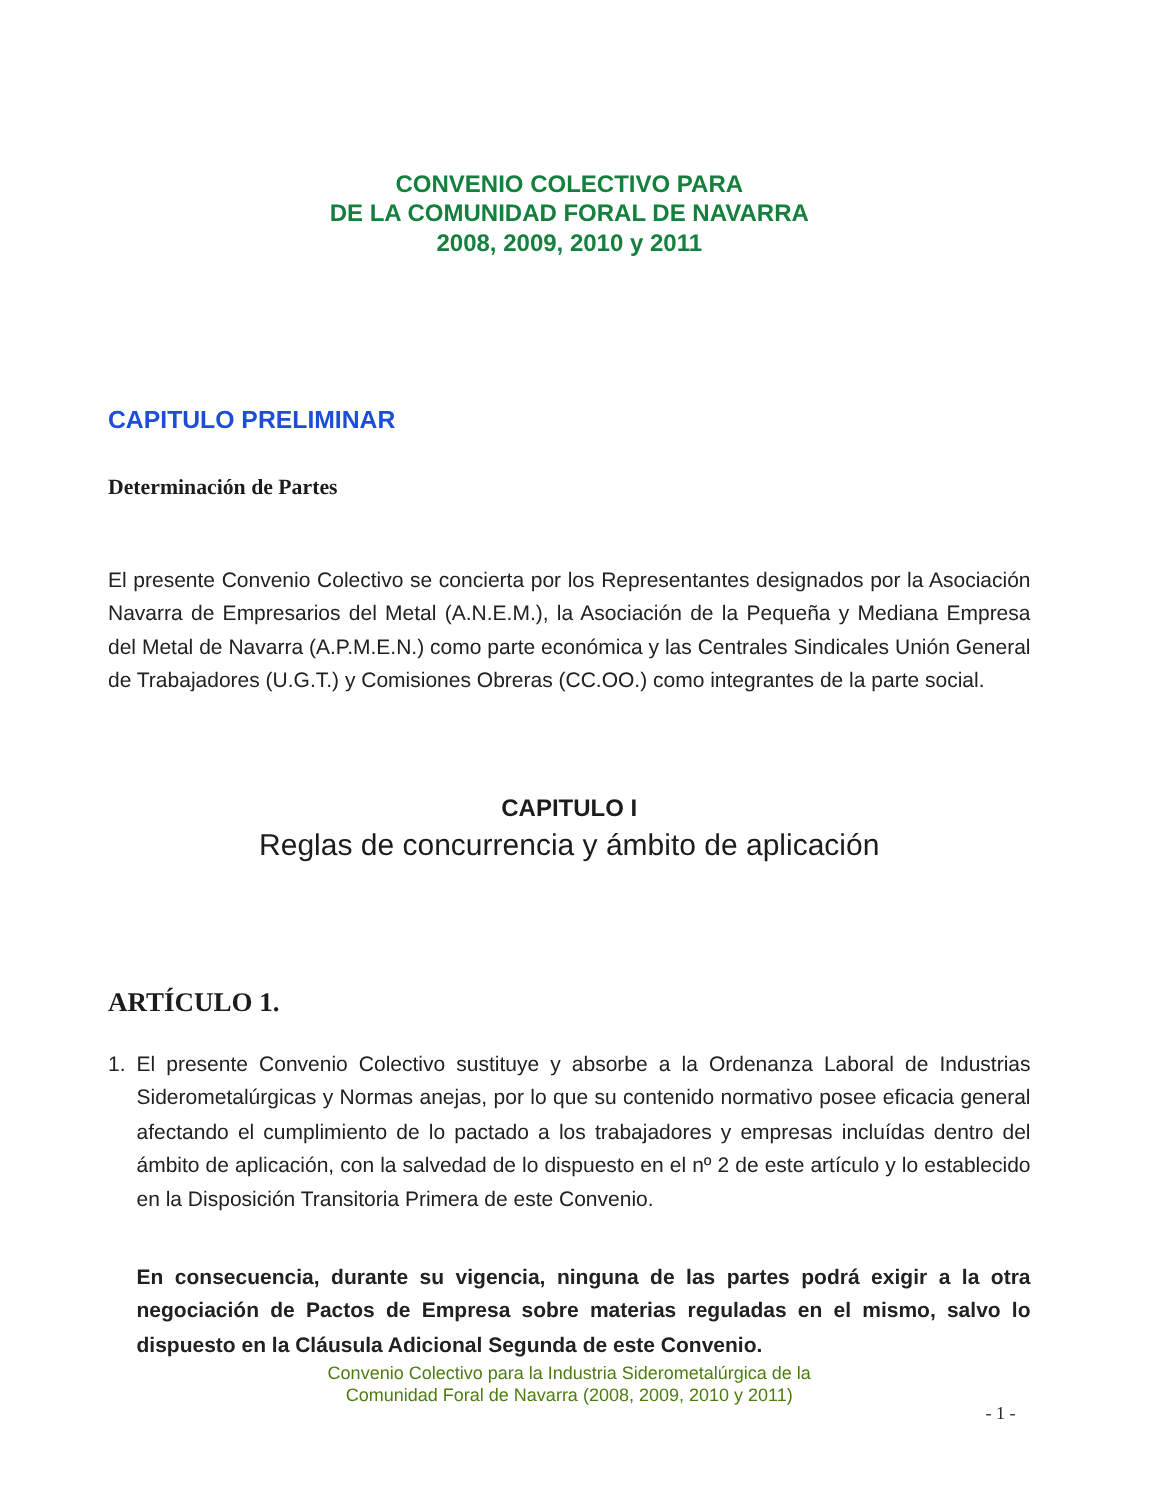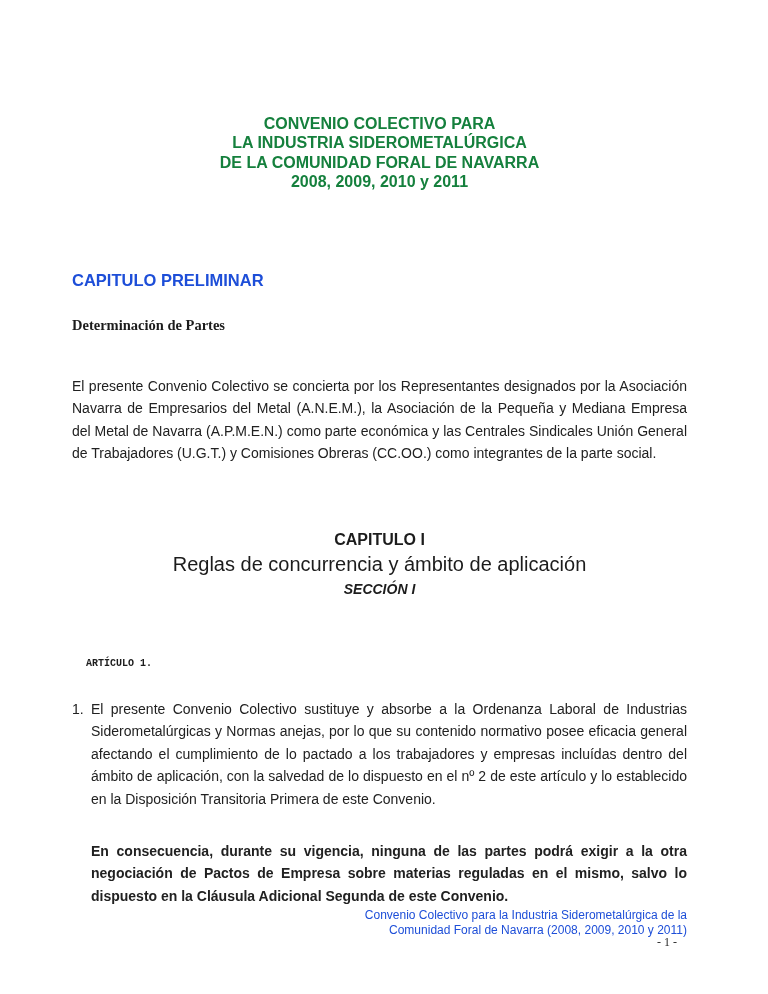--- a/index.html
+++ b/index.html
@@ -64,25 +64,24 @@
     color: #1c1c1c;
   }
   .ch1-heading   { font-weight: bold; font-size: 16px; }
   .ch1-title     { font-weight: normal; font-size: 20px; }
   .ch1-section   { font-weight: bold; font-style: italic; font-size: 14px; }
   .ch1-sectitle  { font-weight: bold; font-style: italic; font-size: 14.5px; }
   .h-articulo {
     position: absolute;
     top: 658px;
     left: 72px;
-    font-family: Liberation Mono, monospace;
+    font-family: Liberation Serif, serif;
     font-weight: bold;
-    font-size: 10px;
+    font-size: 18px;
     color: #1c1c1c;
-    margin-left: 14px;
   }
   .numbered {
     position: absolute;
     top: 698px;
     left: 72px;
     width: 615px;
     font-size: 14px;
     line-height: 22.4px;
   }
   .numbered .num {
@@ -104,56 +103,54 @@
     line-height: 22.4px;
     text-align: justify;
     text-justify: inter-word;
     font-weight: bold;
   }
   .footer {
     position: absolute;
     top: 908px;
     left: 72px;
     width: 615px;
-    text-align: right;
+    text-align: center;
     font-size: 12px;
     line-height: 14.8px;
-    color: #1d4ed8;
+    color: #4d7c0f;
   }
   .pagenum {
     position: absolute;
     top: 935px;
     right: 91px;
     font-family: "Liberation Serif", serif;
     font-size: 12px;
     color: #2a2a2a;
   }
 </style>
 </head>
 <body>
 
 <div class="page">
 
   <div class="title-block">
     <div>CONVENIO COLECTIVO PARA</div>
-    <div>LA INDUSTRIA SIDEROMETALÚRGICA</div>
     <div>DE LA COMUNIDAD FORAL DE NAVARRA</div>
     <div>2008, 2009, 2010 y 2011</div>
   </div>
 
   <div class="h-cap-preliminar">CAPITULO PRELIMINAR</div>
 
   <div class="h-determinacion">Determinación de Partes</div>
 
   <p class="para1">El presente Convenio Colectivo se concierta por los Representantes designados por la Asociación Navarra de Empresarios del Metal (A.N.E.M.), la Asociación de la Pequeña y Mediana Empresa del Metal de Navarra (A.P.M.E.N.) como parte económica y las Centrales Sindicales Unión General de Trabajadores (U.G.T.) y Comisiones Obreras (CC.OO.) como integrantes de la parte social.</p>
 
   <div class="ch1-block">
     <div class="ch1-heading">CAPITULO I</div>
     <div class="ch1-title">Reglas de concurrencia y ámbito de aplicación</div>
-    <div class="ch1-section">SECCIÓN I</div>
   </div>
 
   <div class="h-articulo">ARTÍCULO 1.</div>
 
   <div class="numbered">
     <span class="num">1.</span>
     <div class="num-body">El presente Convenio Colectivo sustituye y absorbe a la Ordenanza Laboral de Industrias Siderometalúrgicas y Normas anejas, por lo que su contenido normativo posee eficacia general afectando el cumplimiento de lo pactado a los trabajadores y empresas incluídas dentro del ámbito de aplicación, con la salvedad de lo dispuesto en el nº 2 de este artículo y lo establecido en la Disposición Transitoria Primera de este Convenio.</div>
   </div>
 
   <p class="para2">En consecuencia, durante su vigencia, ninguna de las partes podrá exigir a la otra negociación de Pactos de Empresa sobre materias reguladas en el mismo, salvo lo dispuesto en la Cláusula Adicional Segunda de este Convenio.</p>

